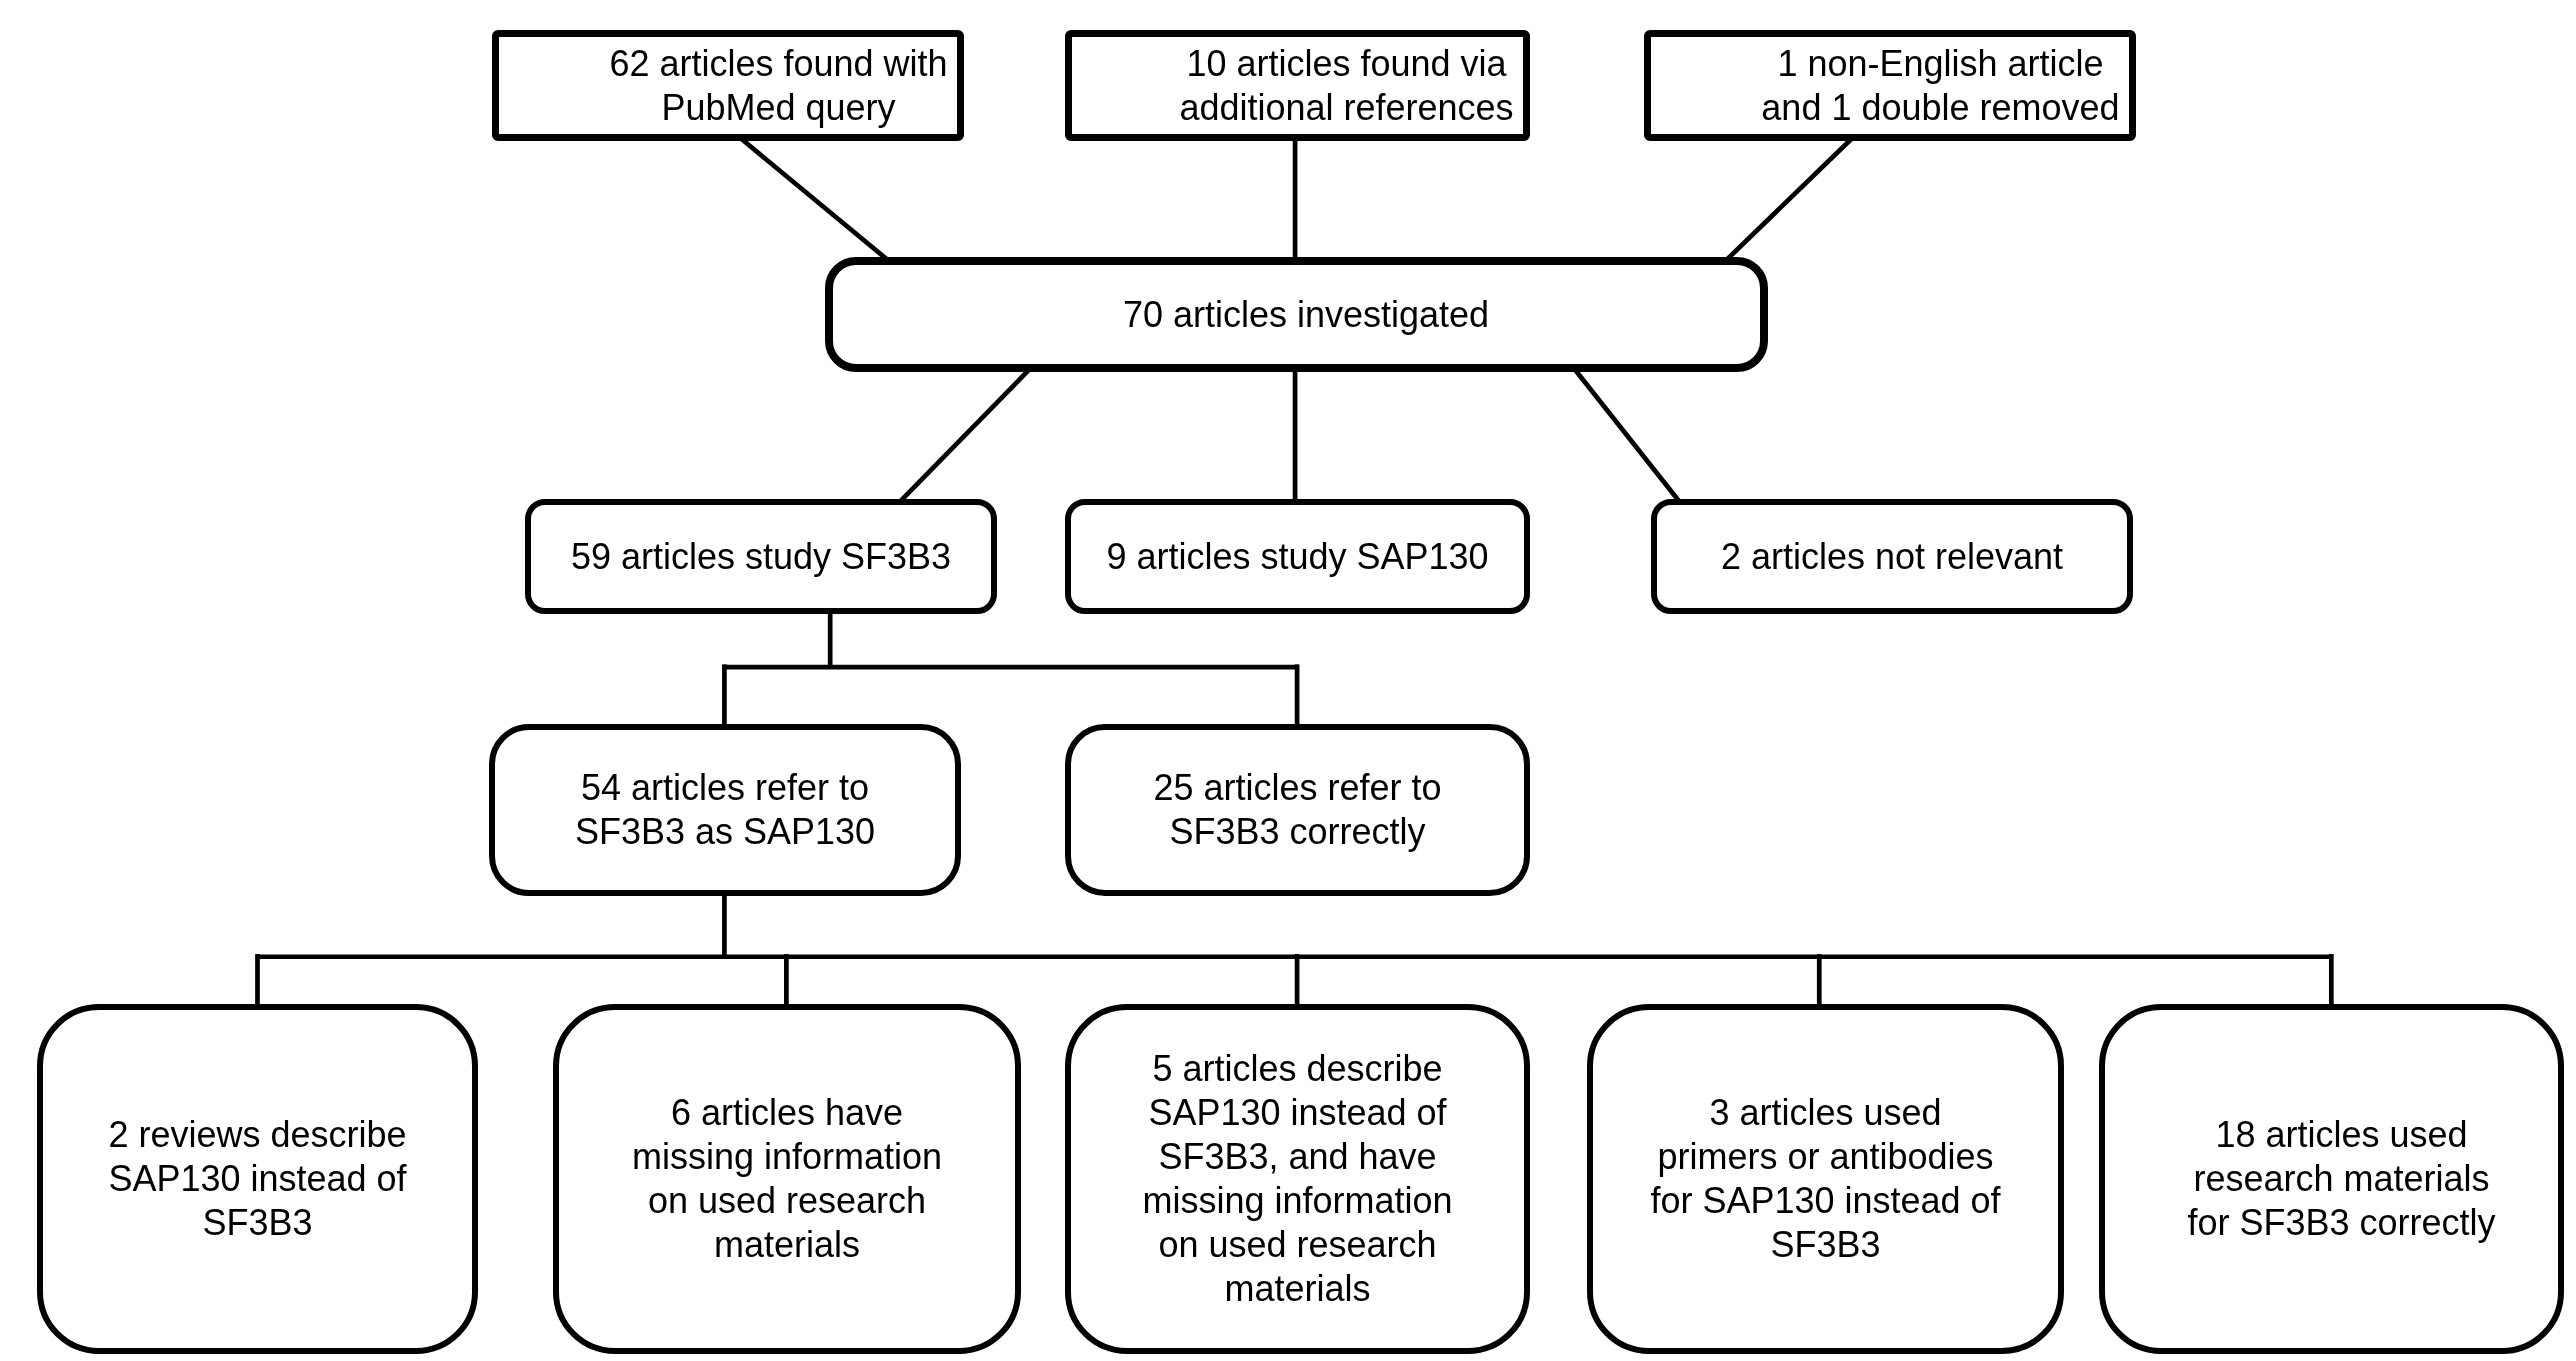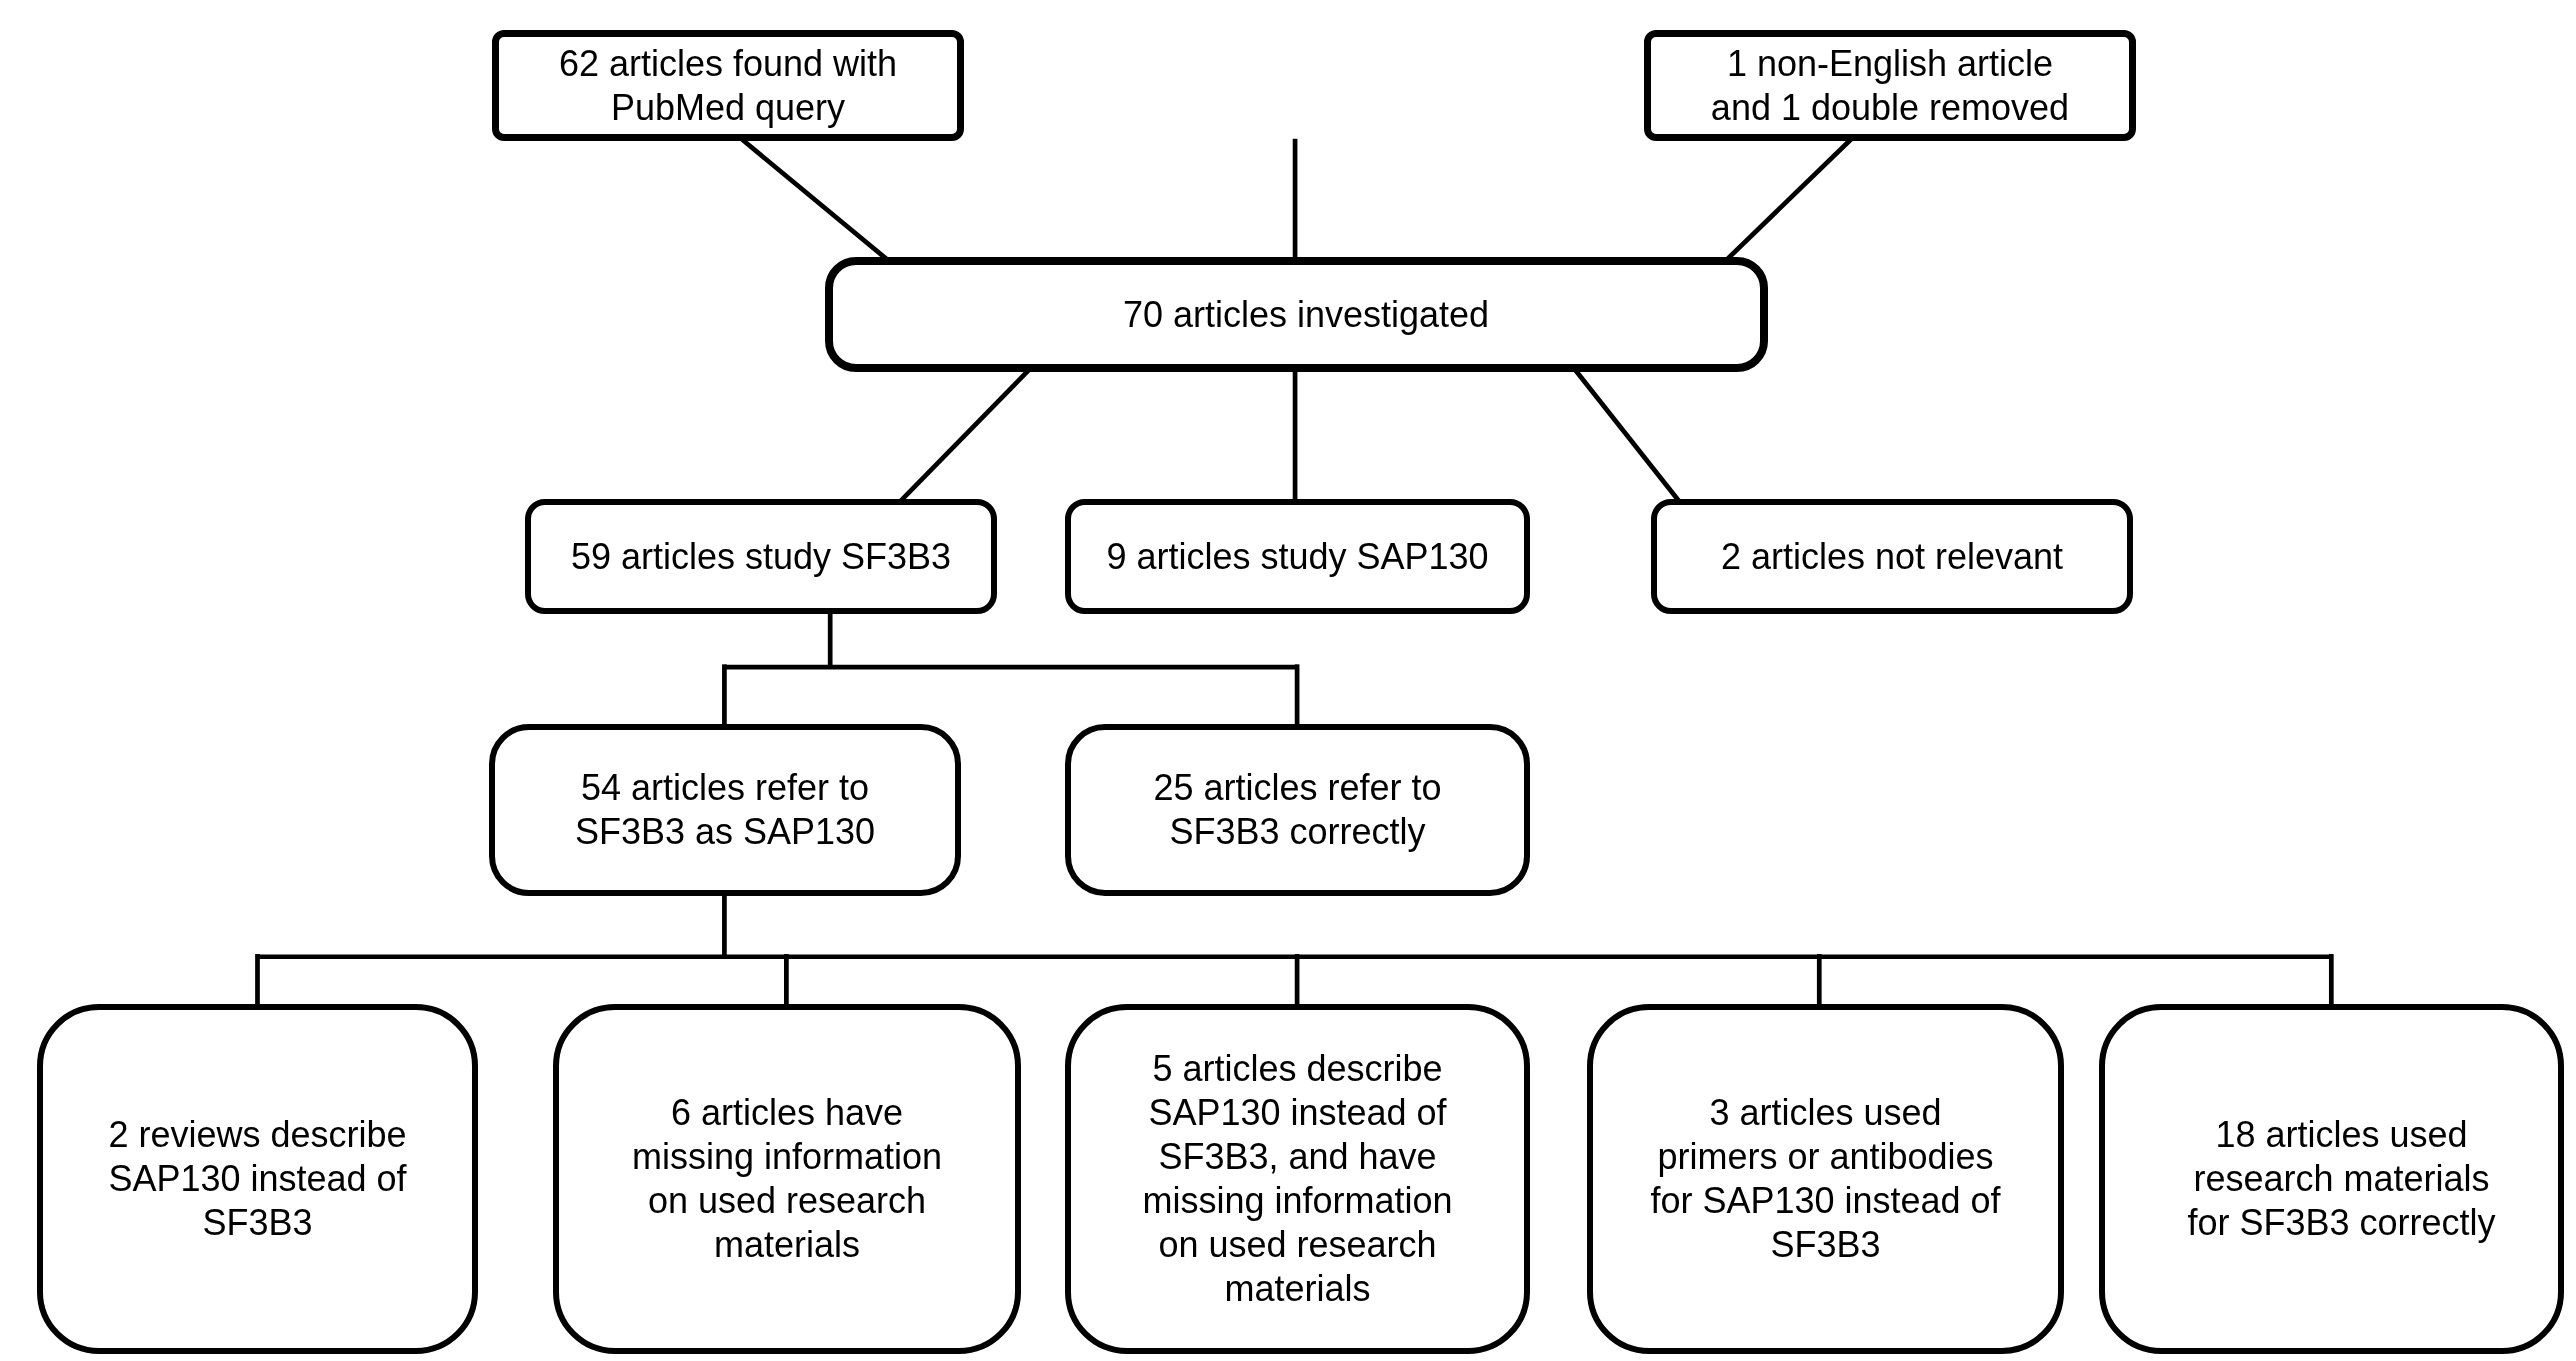--- a/index.html
+++ b/index.html
@@ -30,21 +30,21 @@
     align-items: center;
     justify-content: center;
     text-align: center;
   }
   .node .label {
     white-space: pre-line;
     font-size: 36px;
     line-height: 1.22;
     padding: 0 9.4px;
   }
-  .r1  { border-radius: 12px; border-width: 7.4px; }
+  .r1  { border-radius: 6px; border-width: 7.4px; justify-content: flex-end; }
   .r2  { border-radius: 31px; border-width: 8px; }
   .r3  { border-radius: 20px; border-width: 6.7px; }
   .r4  { border-radius: 40px; border-width: 6.7px; }
   .r5  { border-radius: 62px; border-width: 6px;  }
 
   
   #n-pubmed      { left: 492px;  top: 30px;  width: 472px;  height: 111px; }
   #n-additional  { left: 1065px; top: 30px;  width: 465px;  height: 111px; }
   #n-removed     { left: 1644px; top: 30px;  width: 492px;  height: 111px; }
   
@@ -90,20 +90,24 @@
       <line x1="1167" y1="1416" x2="1167" y2="1495"></line>
       <line x1="1925" y1="1416" x2="1925" y2="1495"></line>
       <line x1="2700" y1="1416" x2="2700" y2="1495"></line>
       <line x1="3460" y1="1416" x2="3460" y2="1495"></line>
     </g>
   </svg>
 
   <div class="node r1" id="n-pubmed">
     <span class="label">62 articles found with
 PubMed query</span>
+  </div>
+  <div class="node r1" id="n-additional">
+    <span class="label">10 articles found via
+additional references</span>
   </div>
   <div class="node r1" id="n-removed">
     <span class="label">1 non-English article
 and 1 double removed</span>
   </div>
 
   <div class="node r2" id="n-investigated">
     <span class="label">70 articles investigated</span>
   </div>
 

